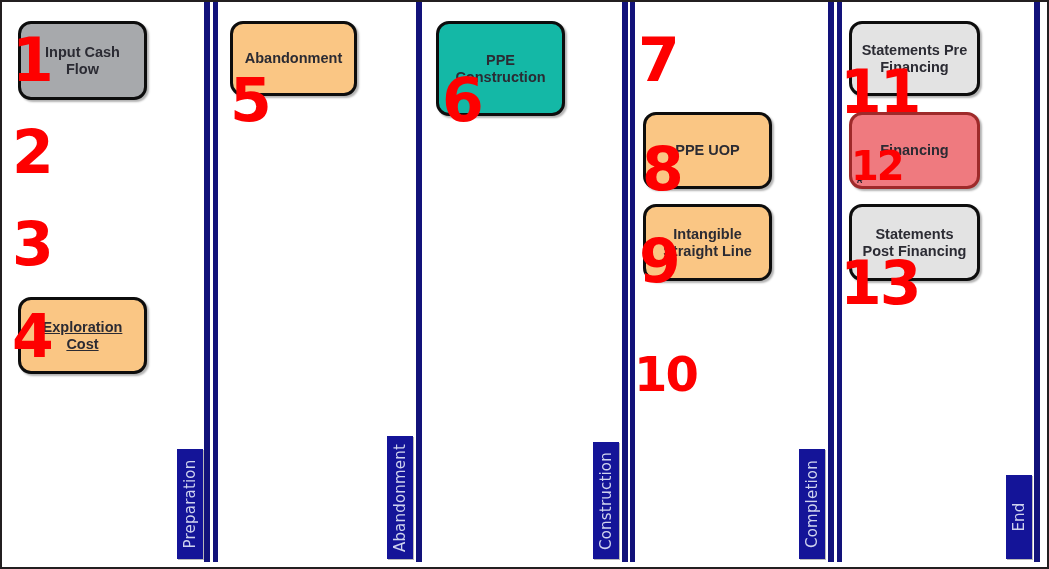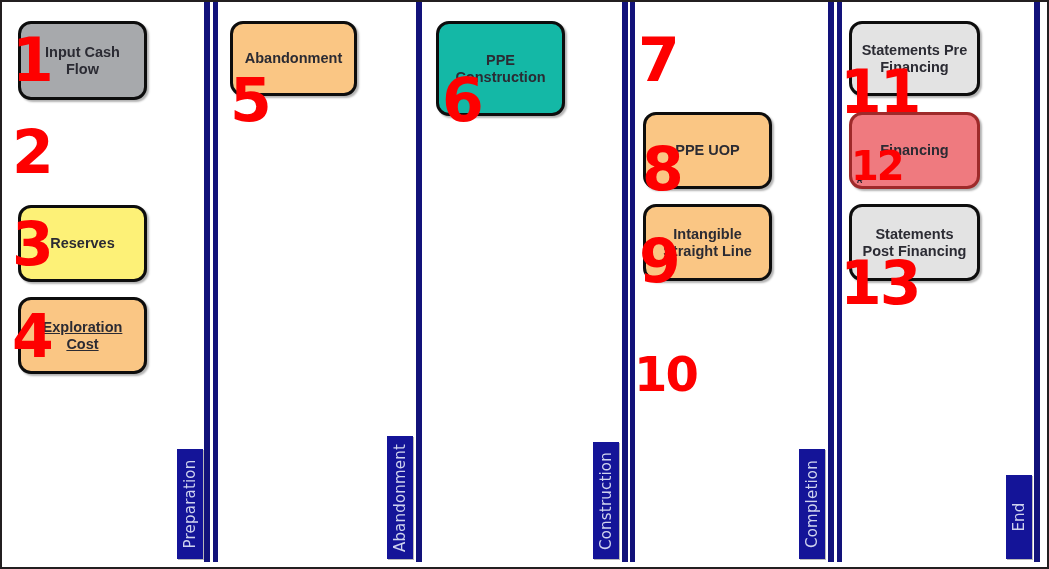--- a/index.html
+++ b/index.html
@@ -129,23 +129,20 @@
     <span class="phase-label">End</span>
   </div>
 
   <div class="node bd-black" style="left:16px; top:19px; width:129px; height:79px; background:#a7a9ac;">
     <span class="node-text">Input Cash Flow</span>
   </div>
   <div class="num" style="left:10px; top:28px; font-size:60px;">1</div>
 
   <div class="num" style="left:10px; top:120px; font-size:60px;">2</div>
 
-  <div class="node bd-black" style="left:16px; top:203px; width:129px; height:77px; background:#fdf177;">
-    <span class="node-text">Reserves</span>
-  </div>
   <div class="num" style="left:10px; top:212px; font-size:60px;">3</div>
 
   <div class="node bd-black" style="left:16px; top:295px; width:129px; height:77px; background:#fac684;text-decoration:underline;">
     <span class="node-text">Exploration Cost</span>
   </div>
   <div class="num" style="left:10px; top:304px; font-size:60px;">4</div>
 
   <div class="node bd-black" style="left:228px; top:19px; width:127px; height:75px; background:#fac684;">
     <span class="node-text">Abandonment</span>
   </div>

